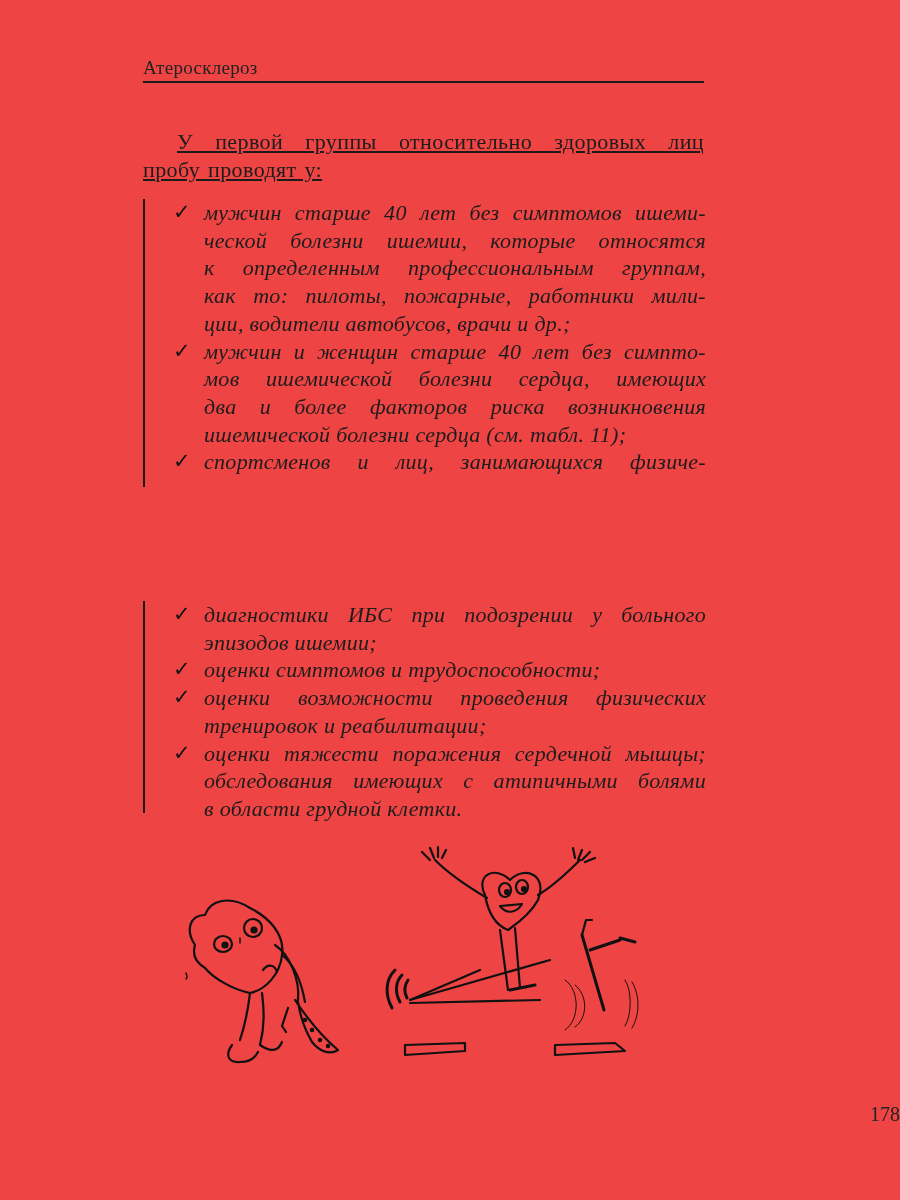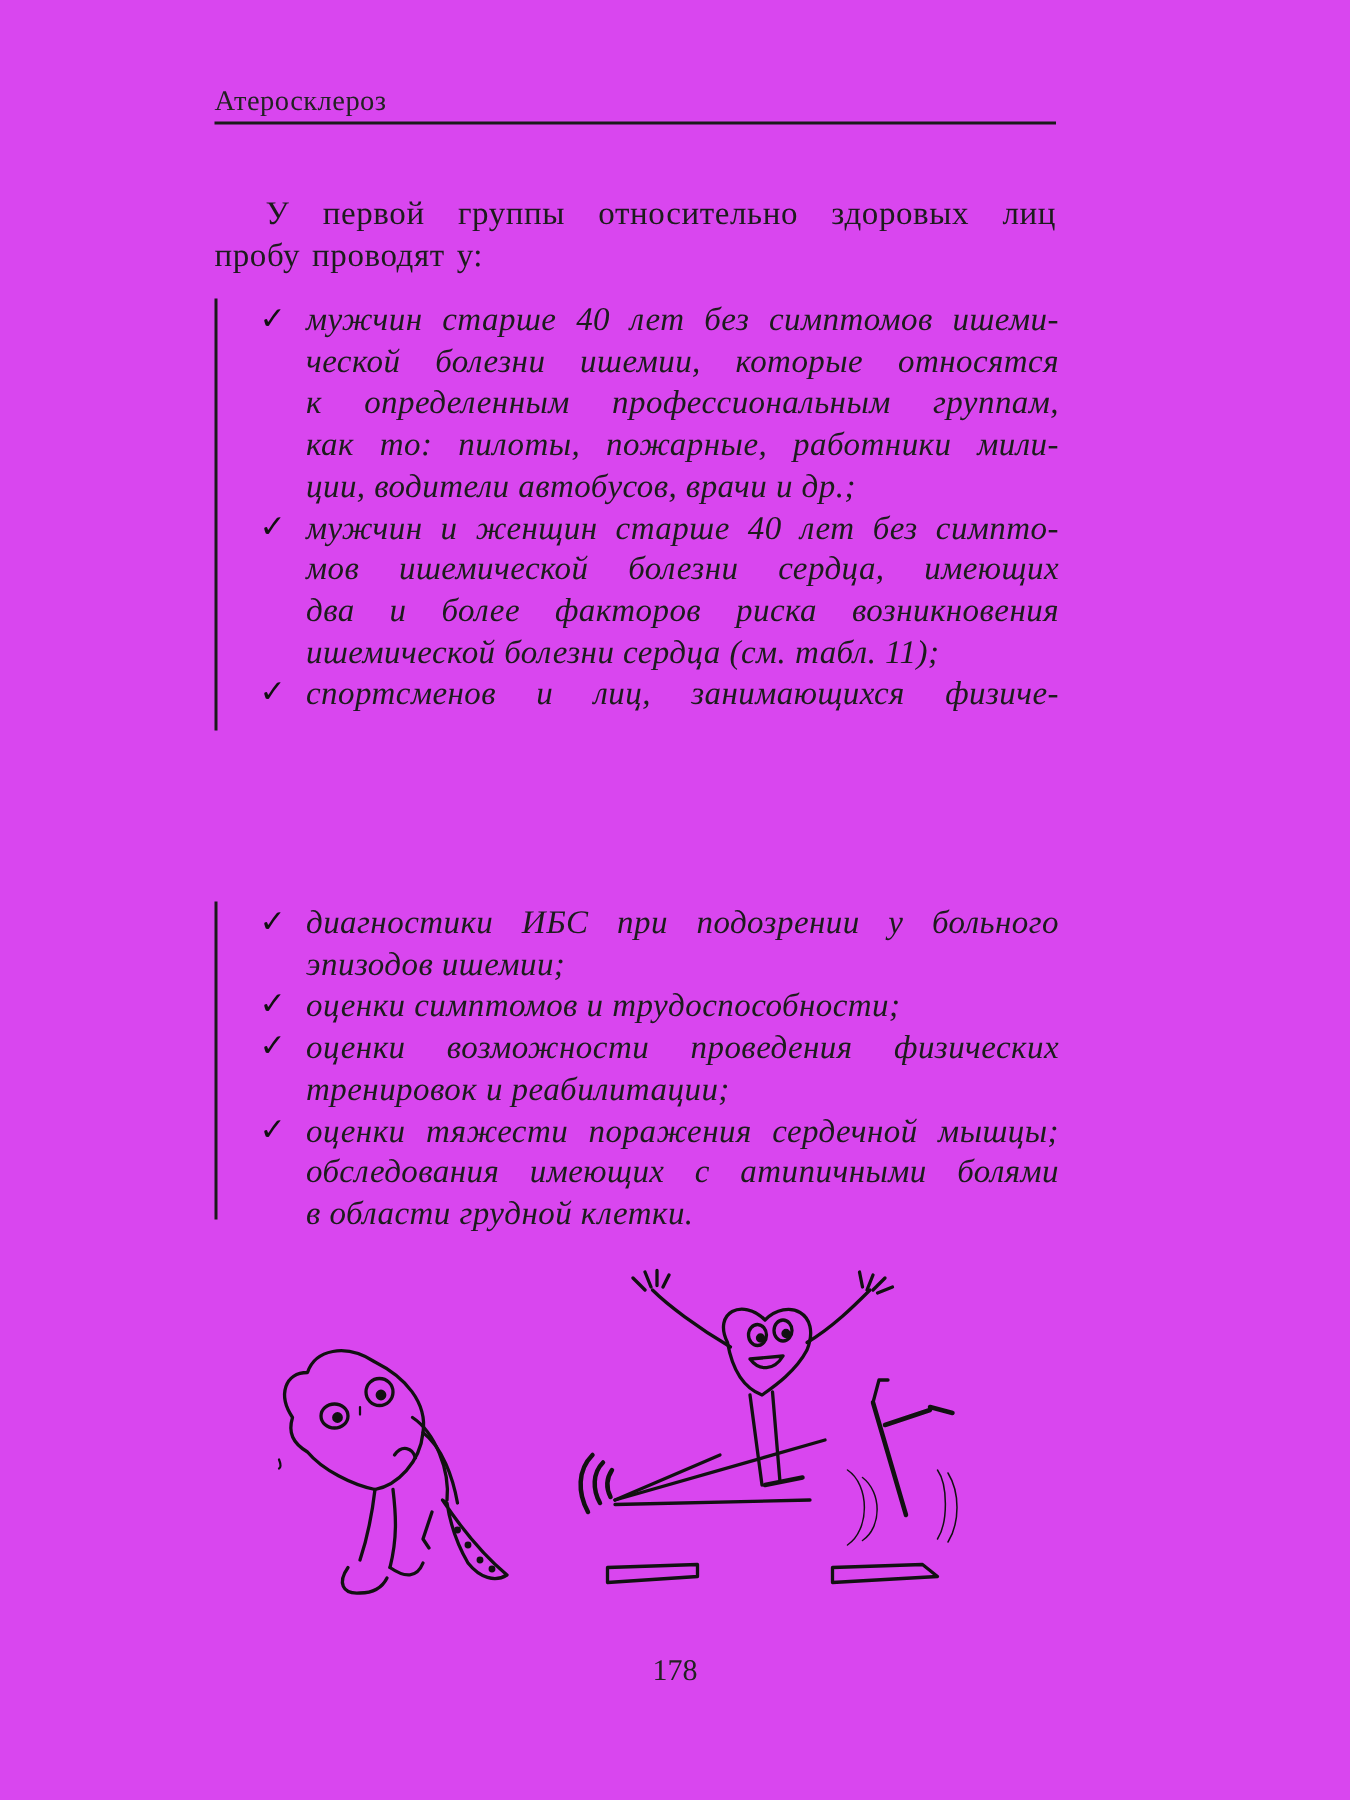--- a/index.html
+++ b/index.html
@@ -1,29 +1,29 @@
 <!DOCTYPE html>
 <html><head>
 <meta charset="utf-8">
 <style>
   html, body { margin: 0; padding: 0; background: #ffffff; }
   body { width: 900px; height: 1200px; position: relative; overflow: hidden; color: #1a1a1a; }
-  .page { position: absolute; left: 0; top: 0; width: 900px; height: 1200px; background: #d946ef; }
+  .page { position: absolute; left: 0; top: 0; width: 900px; height: 1200px; background: #ef4444; }
   .running-head {
     position: absolute; left: 143px; top: 57px;
     font-family: "Liberation Serif", "DejaVu Serif", serif;
     font-size: 19px; letter-spacing: 0.3px; color: #222;
   }
   .head-rule { position: absolute; left: 143px; top: 81px; width: 561px; height: 0; border-top: 2.5px solid #1a1a1a; }
   .text-block {
     position: absolute; left: 143px; width: 561px;
     font-family: "Liberation Serif", "DejaVu Serif", serif;
     font-size: 22px; line-height: 27.7px; color: #1c1c1c;
   }
-  .para { margin: 0; text-align: justify; text-indent: 34px; letter-spacing: 0.4px; word-spacing: 2px; }
+  .para { margin: 0; text-align: justify; text-indent: 34px; letter-spacing: 0.4px; word-spacing: 2px; text-decoration: underline; }
   .para .ln { display: block; text-align: justify; text-align-last: justify; }
   .para .ln.last { text-align-last: left; }
   .p1 { top: 128px; }
   .p2 { top: 505px; }
   .list {
     position: absolute; left: 143px; width: 561px;
     font-family: "Liberation Serif", "DejaVu Serif", serif;
     font-style: italic; font-size: 22px; line-height: 27.7px; color: #1c1c1c;
     border-left: 2.5px solid #1a1a1a;
     margin: 0; padding: 0;
@@ -32,21 +32,21 @@
   .list2 { top: 601px; height: 212px; }
   .list-item { position: relative; padding-left: 59px; }
   .check {
     position: absolute; left: 28px; top: 0; font-style: normal;
     font-family: "DejaVu Sans", sans-serif; font-size: 21px; font-weight: bold; color: #111;
   }
   .li-text .ln { display: block; text-align: justify; text-align-last: justify; letter-spacing: 0.3px; font-family: Liberation Serif, serif; }
   .li-text .ln.last { text-align-last: left; }
   .illustration { position: absolute; left: 170px; top: 830px; width: 480px; height: 250px; }
   .page-number {
-    position: absolute; left: 0; width: 900px; top: 1103px; text-align: center;
+    position: absolute; left: 0; width: 900px; top: 1103px; text-align: right;
     font-family: "Liberation Serif", "DejaVu Serif", serif; font-size: 20px; color: #222;
   }
 </style>
 </head>
 <body>
 
 <div class="page">
 
   <div class="running-head">Атеросклероз</div>
   <div class="head-rule"></div>

